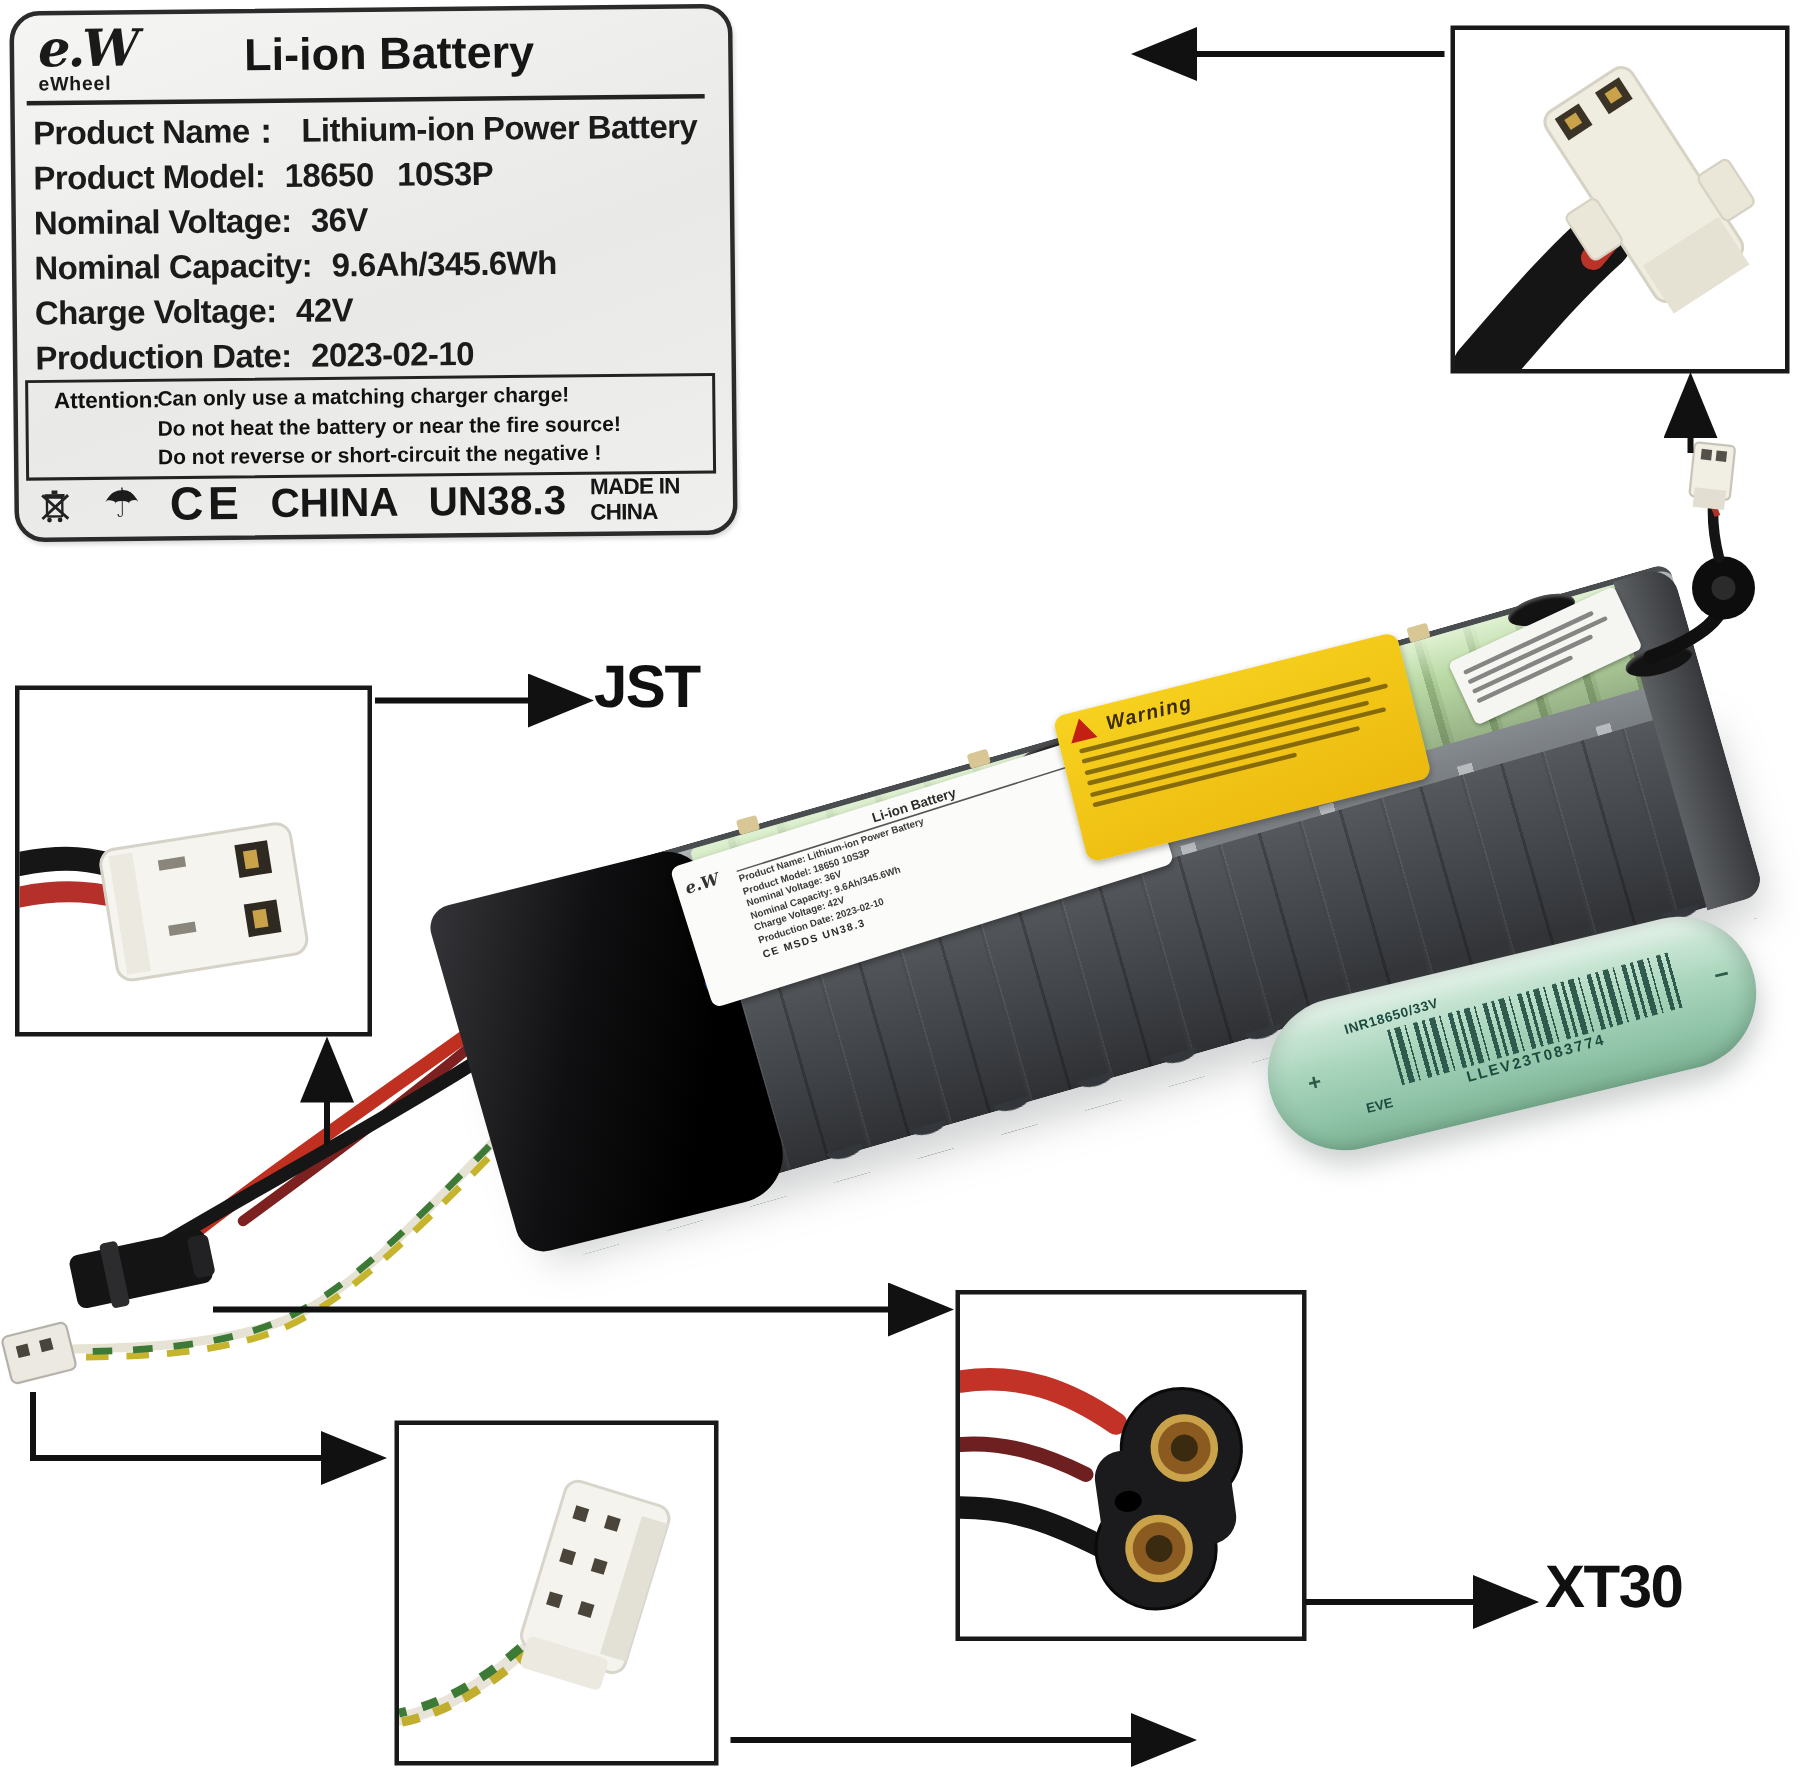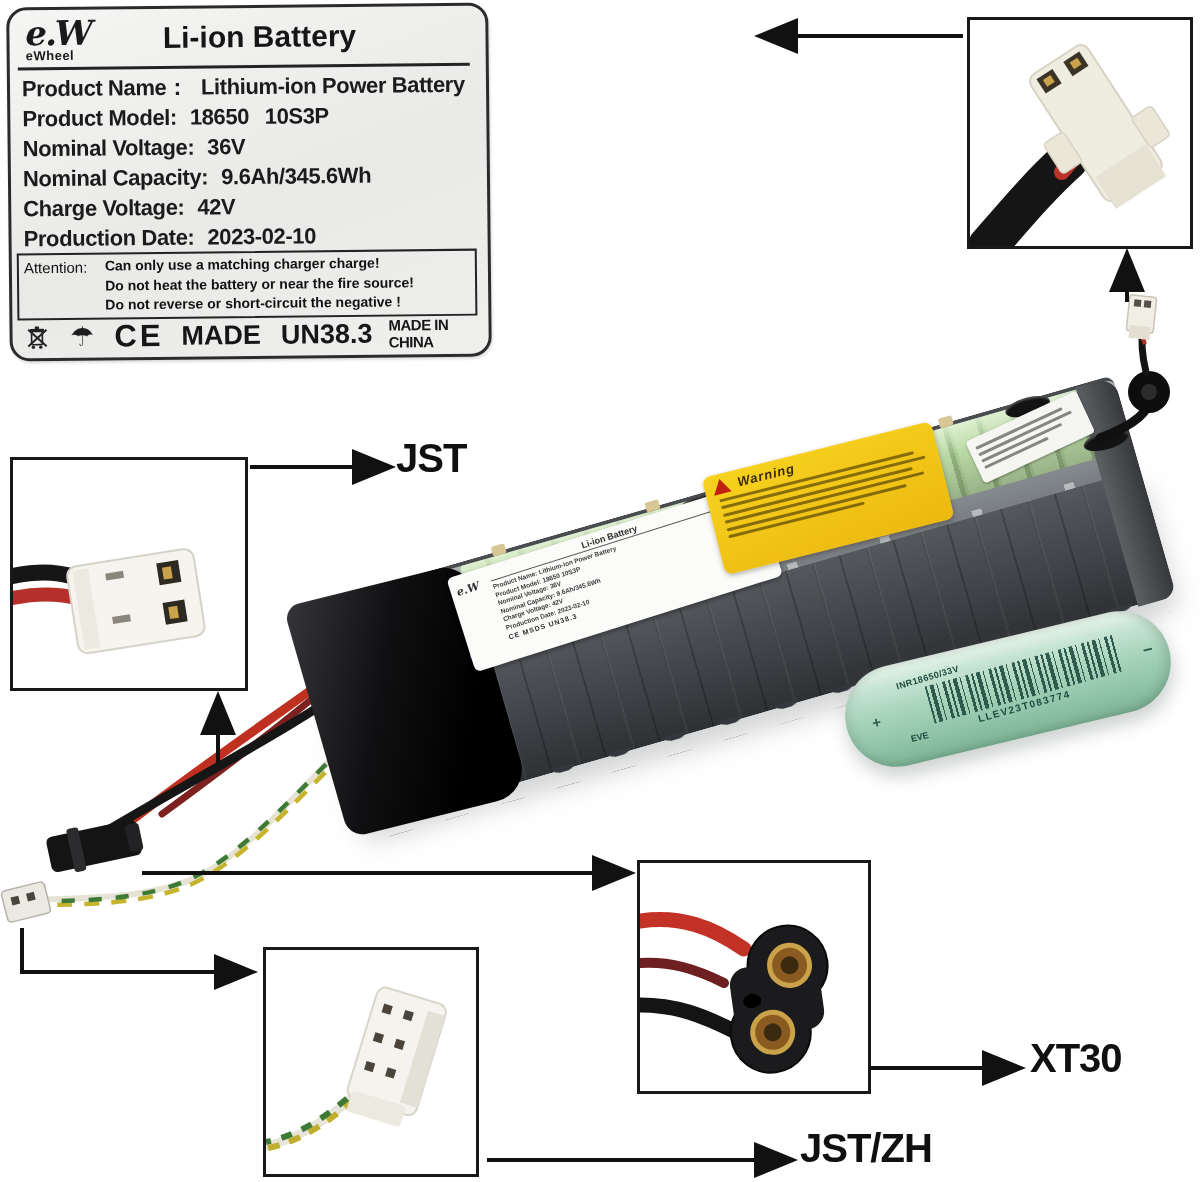--- a/index.html
+++ b/index.html
@@ -17,21 +17,21 @@
   .brand{position:absolute;left:16px;top:6px;width:110px;}
   .brand-script{font-family:"DejaVu Serif",serif;font-style:italic;font-weight:700;font-size:34px;line-height:34px;letter-spacing:-2px;color:#1a1a1a;}
   .brand-name{font-size:13px;font-weight:700;margin-top:-2px;letter-spacing:0.5px;color:#1a1a1a;}
   .sl-title{position:absolute;left:120px;top:12px;width:260px;text-align:center;font-size:30px;font-weight:700;color:#161616;}
   .sl-rule{position:absolute;left:8px;top:57px;width:452px;height:3px;background:#232323;}
   .sl-rows{position:absolute;left:12px;top:64px;width:456px;}
   .sl-row{height:30px;line-height:30px;font-size:22px;font-weight:700;color:#1b1b1b;letter-spacing:-0.4px;white-space:nowrap;}
   .sl-row .val{margin-left:13px;}
   .sl-row.model .val{word-spacing:10px;}
   .attention{position:absolute;left:5px;top:243px;width:456px;height:63px;border:2.5px solid #232323;}
-  .att-label{position:absolute;left:5px;top:4px;font-size:15px;font-weight:400;}
+  .att-label{position:absolute;left:17px;top:4px;font-size:15px;font-weight:700;}
   .att-lines{position:absolute;left:86px;top:2px;width:366px;font-size:14px;font-weight:700;line-height:19.5px;white-space:nowrap;}
   .certs{position:absolute;left:14px;top:310px;width:452px;height:34px;display:flex;align-items:center;}
   .cert-bin{width:26px;height:30px;margin-right:22px;}
   .cert-umb{font-family:"DejaVu Sans",sans-serif;font-size:27px;line-height:30px;margin-right:20px;color:#1c1c1c;}
   .cert-ce{font-size:31px;font-weight:700;letter-spacing:3px;margin-right:18px;color:#161616;}
   .cert-msds{font-size:27px;font-weight:700;margin-right:20px;color:#161616;}
   .cert-un{font-size:27px;font-weight:700;margin-right:16px;color:#161616;}
   .cert-origin{font-size:15px;font-weight:700;letter-spacing:-0.5px;color:#161616;}
 
   
@@ -290,21 +290,20 @@
     <path d="M250,467 L388,467" stroke="#111" stroke-width="4" marker-end="url(#ah)"></path>
     <path d="M218,763 L218,699" stroke="#111" stroke-width="4" marker-end="url(#ah)"></path>
     <path d="M142,873 L628,873" stroke="#111" stroke-width="4" marker-end="url(#ah)"></path>
     <path d="M870,1068 L1018,1068" stroke="#111" stroke-width="4" marker-end="url(#ah)"></path>
     <path d="M22,928 L22,972 L250,972" stroke="#111" stroke-width="4" fill="none" marker-end="url(#ah)"></path>
     <path d="M487,1160 L790,1160" stroke="#111" stroke-width="4" marker-end="url(#ah)"></path>
   </svg>
 
   <div class="callout" style="left:396px;top:436px;">JST</div>
   <div class="callout" style="left:1030px;top:1036px;text-align:center;">XT30</div>
-  <div class="callout" style="left:800px;top:1126px;">JST/ZH</div>
 
   <div class="spec-label">
     <div class="brand">
       <div class="brand-script">e.W</div>
       <div class="brand-name">eWheel</div>
     </div>
     <div class="sl-title">Li-ion Battery</div>
     <div class="sl-rule"></div>
     <div class="sl-rows">
       <div class="sl-row">
@@ -338,19 +337,19 @@
       <svg class="cert-bin" viewBox="0 0 26 30">
         <rect x="6" y="8" width="13" height="16" rx="1.5" fill="none" stroke="#222" stroke-width="2"></rect>
         <rect x="4" y="5" width="17" height="3" fill="#222"></rect>
         <rect x="10" y="2" width="5" height="3" fill="#222"></rect>
         <circle cx="8" cy="27" r="2" fill="#222"></circle>
         <circle cx="17" cy="27" r="2" fill="#222"></circle>
         <path d="M2,6 L24,26 M24,6 L2,26" stroke="#222" stroke-width="2.4"></path>
       </svg>
       <span class="cert-umb">☂</span>
       <span class="cert-ce">CE</span>
-      <span class="cert-msds">MADE</span>
+      <span class="cert-msds">CHINA</span>
       <span class="cert-un">UN38.3</span>
       <span class="cert-origin">MADE IN CHINA</span>
     </div>
   </div>
 
 </div>
 
 </body></html>

